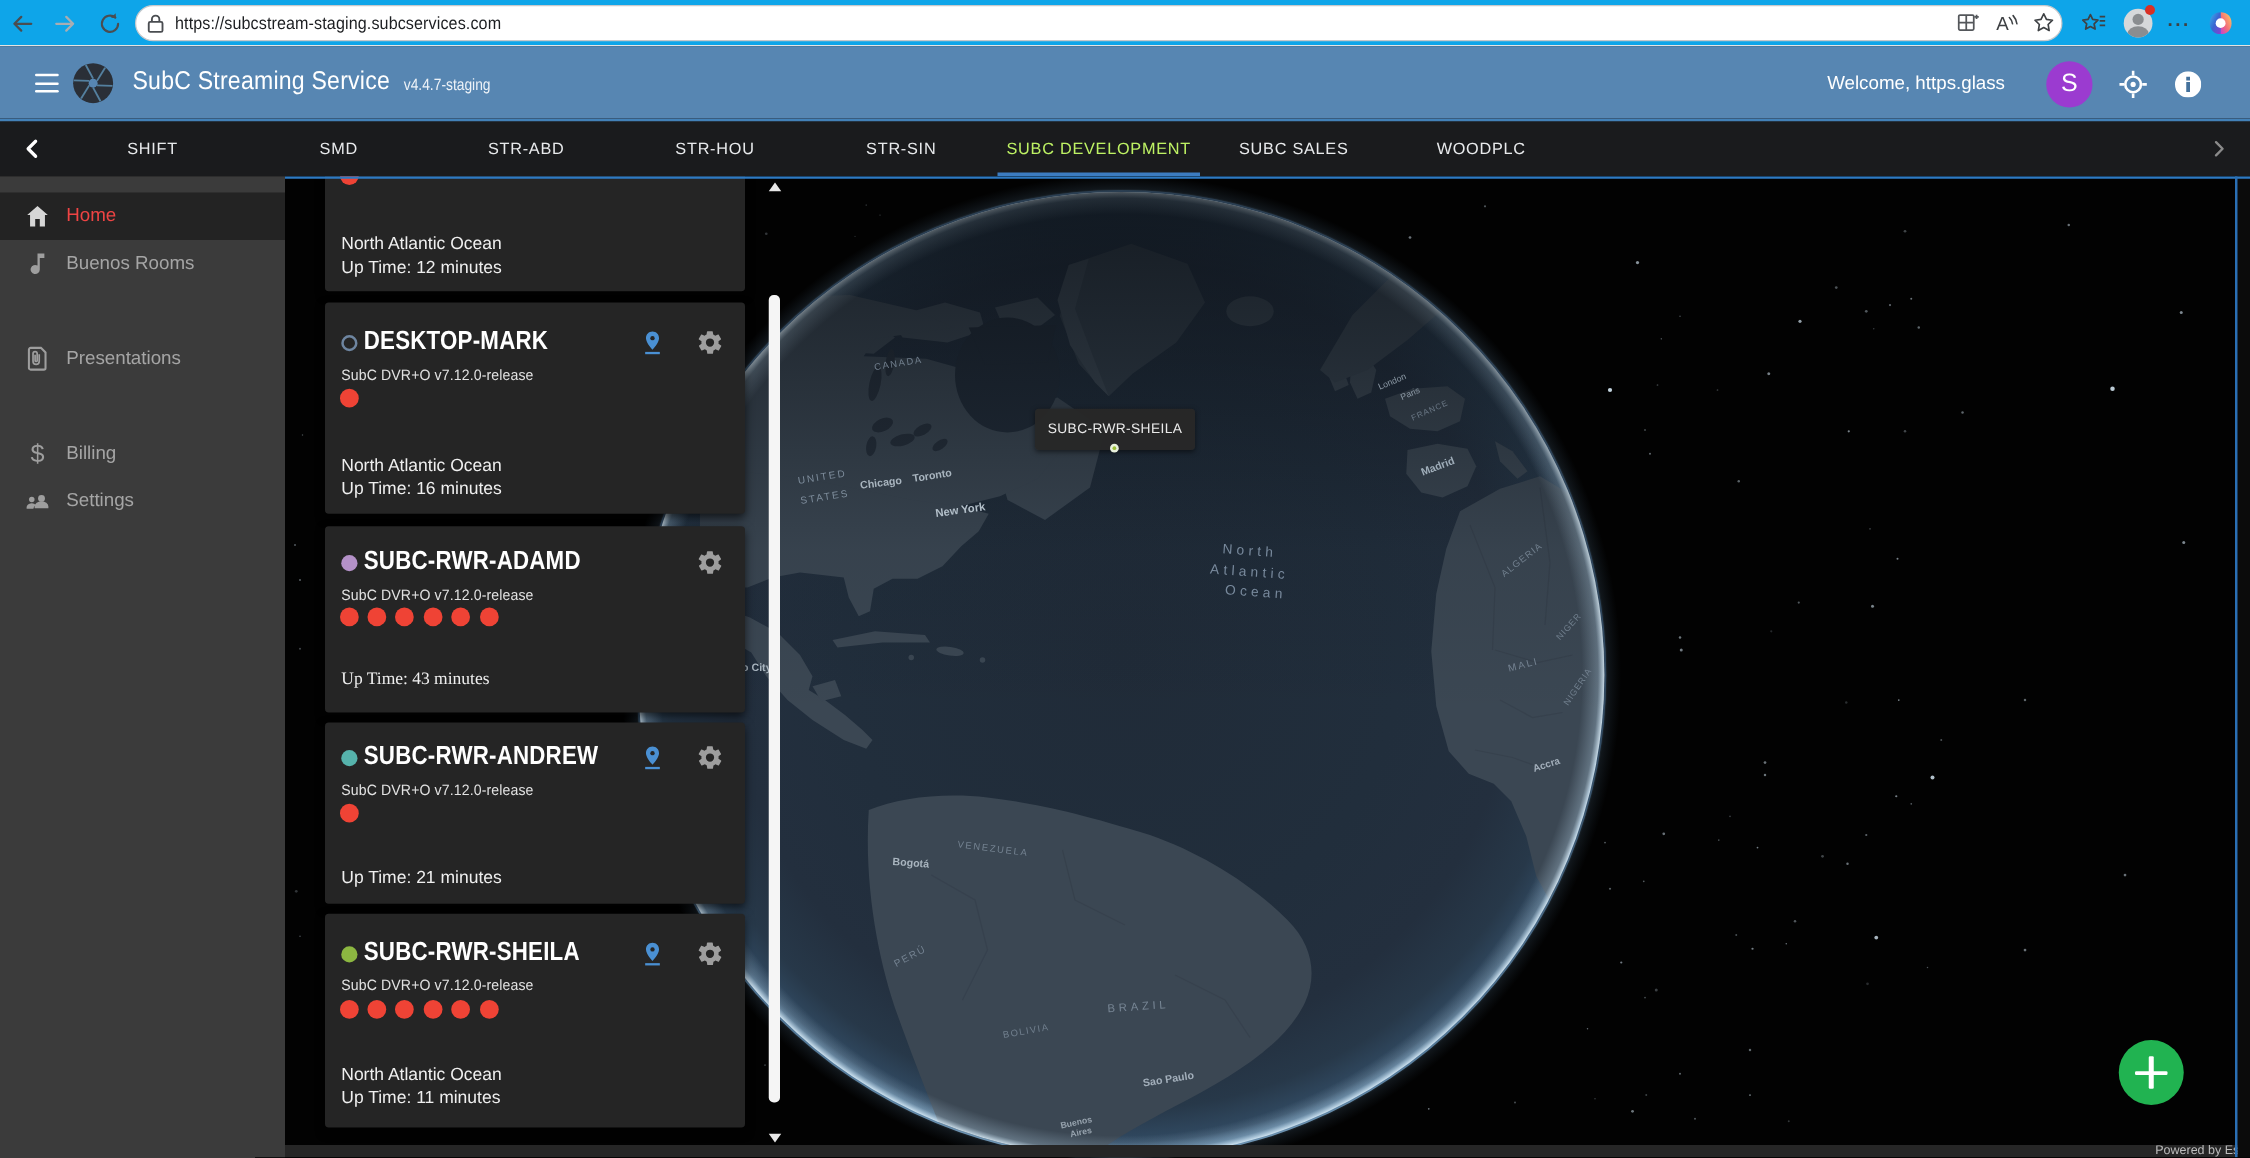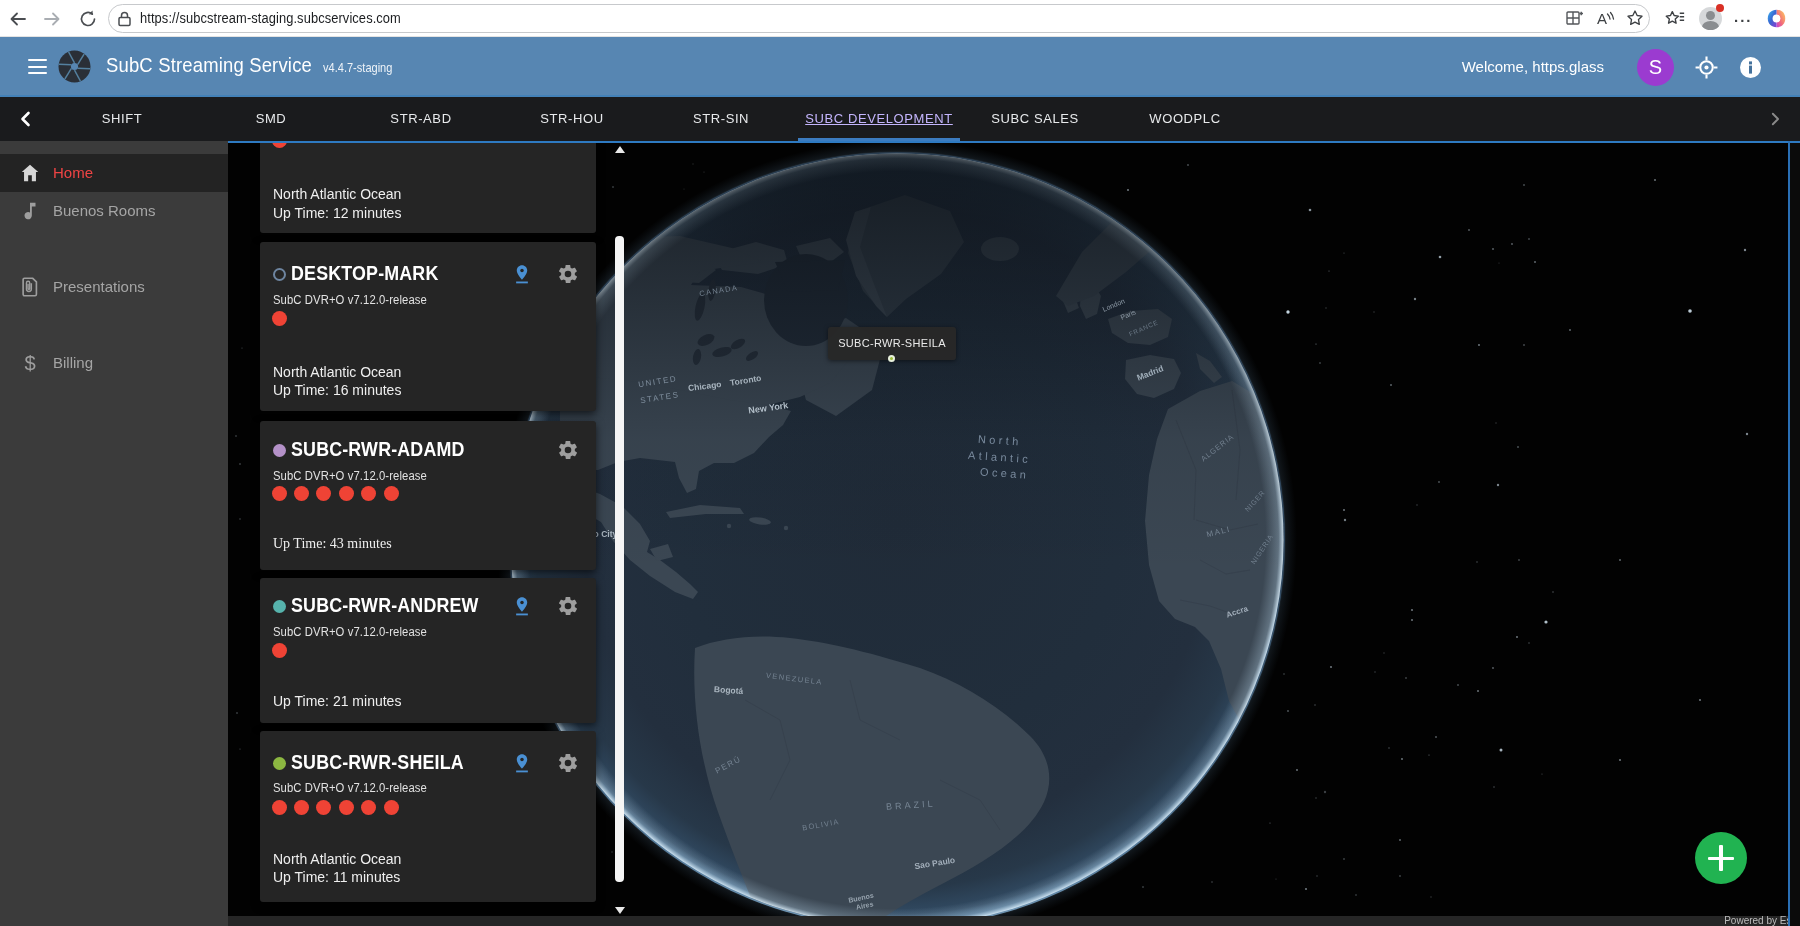--- a/index.html
+++ b/index.html
@@ -1,35 +1,35 @@
 <!DOCTYPE html>
 <html><head>
 <meta charset="utf-8">
 <style>
   * { margin:0; padding:0; box-sizing:border-box; }
   html,body { width:1800px; height:926px; overflow:hidden; background:#000; }
   body { font-family:"Liberation Sans", sans-serif; position:relative; }
   .abs { position:absolute; }
 
   
-  #chrome { position:absolute; left:0; top:0; width:1800px; height:37px; background:#ffffff; border-bottom:1px solid #e3e3e3; }
+  #chrome { position:absolute; left:0; top:0; width:1800px; height:37px; background:#0ea5e9; border-bottom:1px solid #e3e3e3; }
   #urlpill { position:absolute; left:108px; top:4px; width:1542px; height:29px; background:#fff; border:1px solid #c7c9cc; border-radius:15px; }
   #urltext { position:absolute; left:140px; top:10px; font-size:14px; color:#1c1e21; letter-spacing:0.1px; transform:scaleX(0.92); transform-origin:left center; }
 
   
   #appbar { position:absolute; left:0; top:37px; width:1800px; height:58px; background:#5786b2; }
   #apptitle { position:absolute; left:106px; top:16px; font-size:20.5px; color:#fff; letter-spacing:0.2px; transform:scaleX(0.9); transform-origin:left center; }
   #appver { position:absolute; left:323px; top:23px; font-size:13px; color:#eef3f8; transform:scaleX(0.85); transform-origin:left center; }
   #welcome { position:absolute; right:196px; top:21px; font-size:15px; color:#fff; }
   #avatar { position:absolute; left:1637px; top:12px; width:37px; height:37px; border-radius:50%; background:#9b3bd0; color:#fff; font-size:20px; text-align:center; line-height:37px; }
 
   
   #tabbar { position:absolute; left:0; top:95px; width:1800px; height:46px; background:#1a1b1d; border-top:2px solid #4381b7; }
   .tab { position:absolute; top:0; height:44px; line-height:44px; text-align:center; font-size:13px; letter-spacing:0.6px; color:#e8eaec; transform:translateX(-50%); white-space:nowrap; }
-  .tab.active { color:#c4b5fd;text-decoration:underline; }
+  .tab.active { color:#bef264; }
   #tabline { position:absolute; left:798px; top:41px; width:162px; height:3px; background:#3c7cc0; }
 
   
   #sidebar { position:absolute; left:0; top:141px; width:228px; height:785px; background:#3b3b3b; }
   .srow { position:absolute; left:0; width:228px; height:38px; }
   .srow.active { background:#232323; }
   .srow .slabel { position:absolute; left:53px; top:10px; font-size:15px; color:#a5a5a5; }
   .srow.active .slabel { color:#ef4444; }
   .sicon { position:absolute; left:19px; top:8px; width:22px; height:22px; }
 
@@ -188,20 +188,31 @@
         <path d="M6 2.5 h9 l4 4 V20 a1.5 1.5 0 0 1 -1.5 1.5 h-11.5 A1.5 1.5 0 0 1 4.5 20 V4 A1.5 1.5 0 0 1 6 2.5 Z" fill="none" stroke="#9e9e9e" stroke-width="1.8"></path>
         <path d="M13.5 8 v6.2 a2.7 2.7 0 0 1 -5.4 0 V7.5 a1.8 1.8 0 0 1 3.6 0 v6 a0.9 0.9 0 0 1 -1.8 0 V8.5" fill="none" stroke="#9e9e9e" stroke-width="1.5"></path>
       </svg>
     <div class="slabel">Presentations</div>
   </div>
   <div class="srow" style="top:203px;">
     <svg class="sicon" viewBox="0 0 24 24">
         <text x="12" y="19.5" text-anchor="middle" font-family="Liberation Sans" font-size="22" fill="#9e9e9e">$</text>
       </svg>
     <div class="slabel">Billing</div>
+  </div>
+  <div class="srow" style="top:241px;">
+    <svg class="sicon" viewBox="0 0 24 24">
+        <g fill="#9e9e9e">
+          <circle cx="15.5" cy="9.5" r="3"></circle>
+          <path d="M9.5 16.5 a6 4.5 0 0 1 12 0 v1.5 h-12 Z"></path>
+          <circle cx="7" cy="10.5" r="2.4"></circle>
+          <path d="M2.5 17 a4.5 3.8 0 0 1 8 -1.8 a7 5 0 0 0 -2 2.8 v0.5 h-6 Z"></path>
+        </g>
+      </svg>
+    <div class="slabel">Settings</div>
   </div>
 </div>
 <div id="content">
   <svg id="map" width="1572" height="785" viewBox="228 141 1572 785" style="position:absolute;left:0;top:0;">
 <defs>
   <radialGradient id="ocean" cx="50%" cy="48%" r="52%">
     <stop offset="0%" stop-color="#202b38"></stop>
     <stop offset="55%" stop-color="#212e3c"></stop>
     <stop offset="78%" stop-color="#232f3e"></stop>
     <stop offset="90%" stop-color="#273849"></stop>

